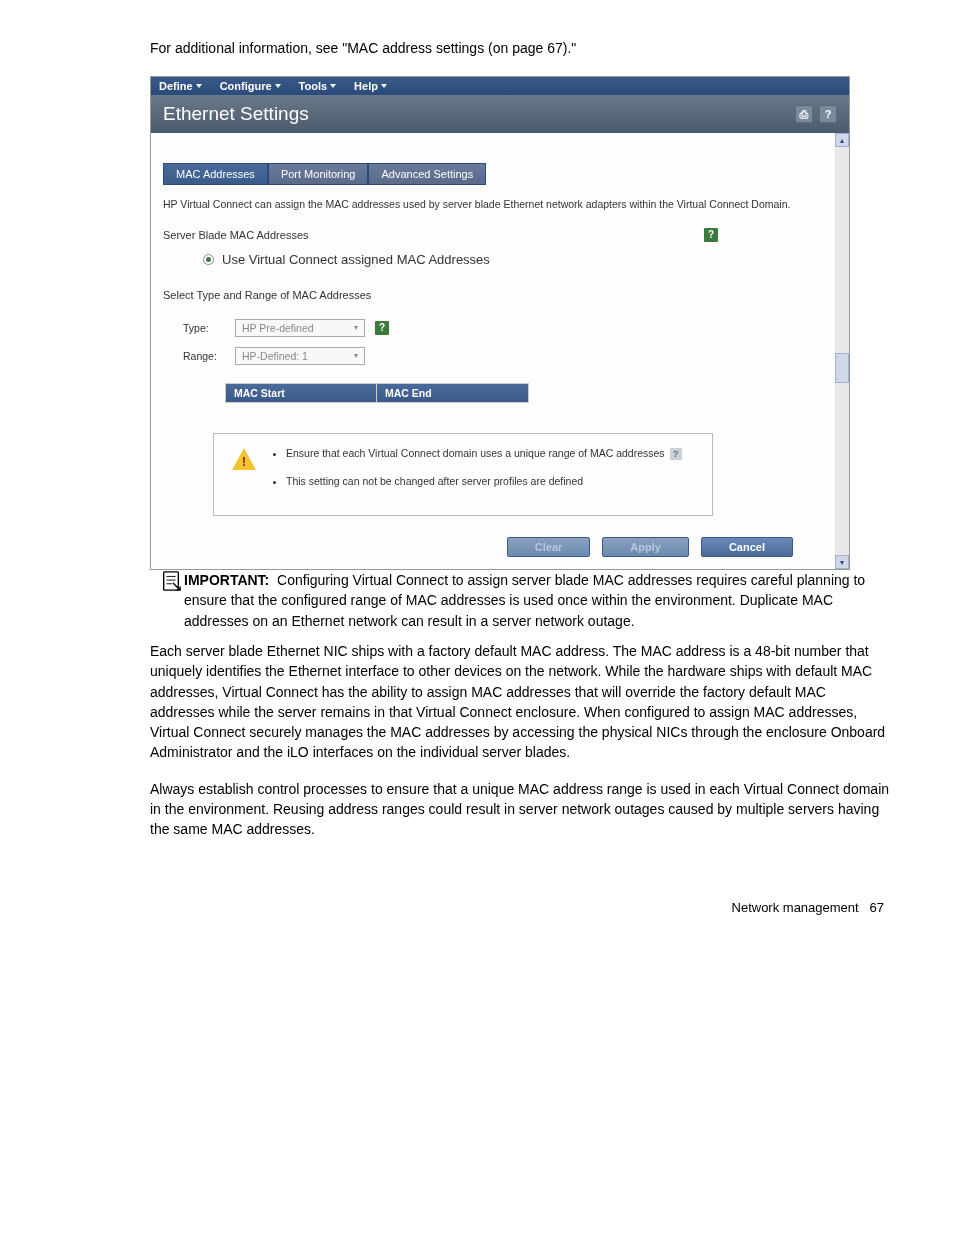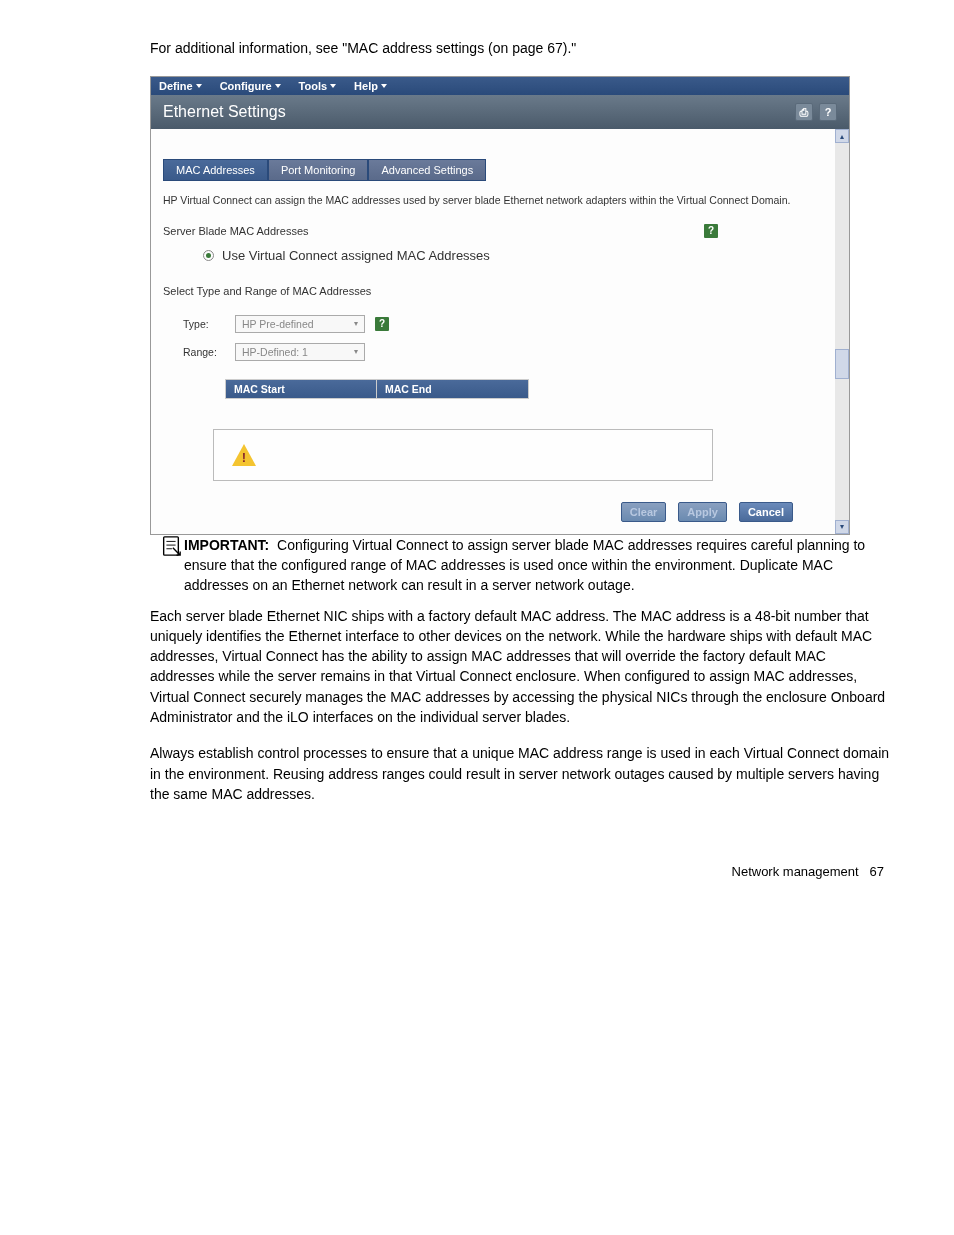--- a/index.html
+++ b/index.html
@@ -46,21 +46,21 @@
     border-top: 4px solid #fff;
     display: inline-block;
   }
   .header-bar {
     background: linear-gradient(#6a7a8a, #4a5a6a);
     padding: 8px 12px;
     display: flex;
     justify-content: space-between;
     align-items: center;
   }
-  .header-title { color: #fff; font-size: 16px; }
+  .header-title { color: #fff; font-size: 19px; }
   .header-icons { display: flex; gap: 6px; }
   .header-icon {
     width: 18px; height: 18px;
     background: #7a8a9a;
     border: 1px solid #5a6a7a;
     display: flex;
     align-items: center;
     justify-content: center;
     color: #fff;
     font-size: 11px;
@@ -202,21 +202,21 @@
     margin-left: 2px;
     vertical-align: middle;
   }
   .button-row {
     display: flex;
     justify-content: flex-end;
     gap: 12px;
     padding: 6px 30px 4px 0;
   }
   .btn {
-    padding: 3px 8px;
+    padding: 3px 27px;
     background: linear-gradient(#6a8aba, #4a6a9a);
     color: #fff;
     border: 1px solid #3a5a8a;
     border-radius: 2px;
     font-size: 11px;
     font-weight: bold;
     cursor: pointer;
   }
   .btn.disabled { color: #b8c8e0; background: linear-gradient(#8aa0c0,#6a8ab0); }
 
@@ -323,20 +323,24 @@
           <div class="mac-table-cell">MAC Start</div>
           <div class="mac-table-cell">MAC End</div>
         </div>
       </div>
 
       <div class="warning-box">
         <div class="warn-icon">
           <div class="warn-triangle"></div>
           <div class="warn-exclaim">!</div>
         </div>
+        <ul class="warn-list">
+          <li><span>Ensure that each Virtual Connect domain uses a unique range of MAC addresses</span> <span class="inline-help">?</span></li>
+          <li>This setting can not be changed after server profiles are defined</li>
+        </ul>
       </div>
 
       <div class="button-row">
         <div class="btn disabled">Clear</div>
         <div class="btn disabled">Apply</div>
         <div class="btn">Cancel</div>
       </div>
 
     </div>
   </div>

